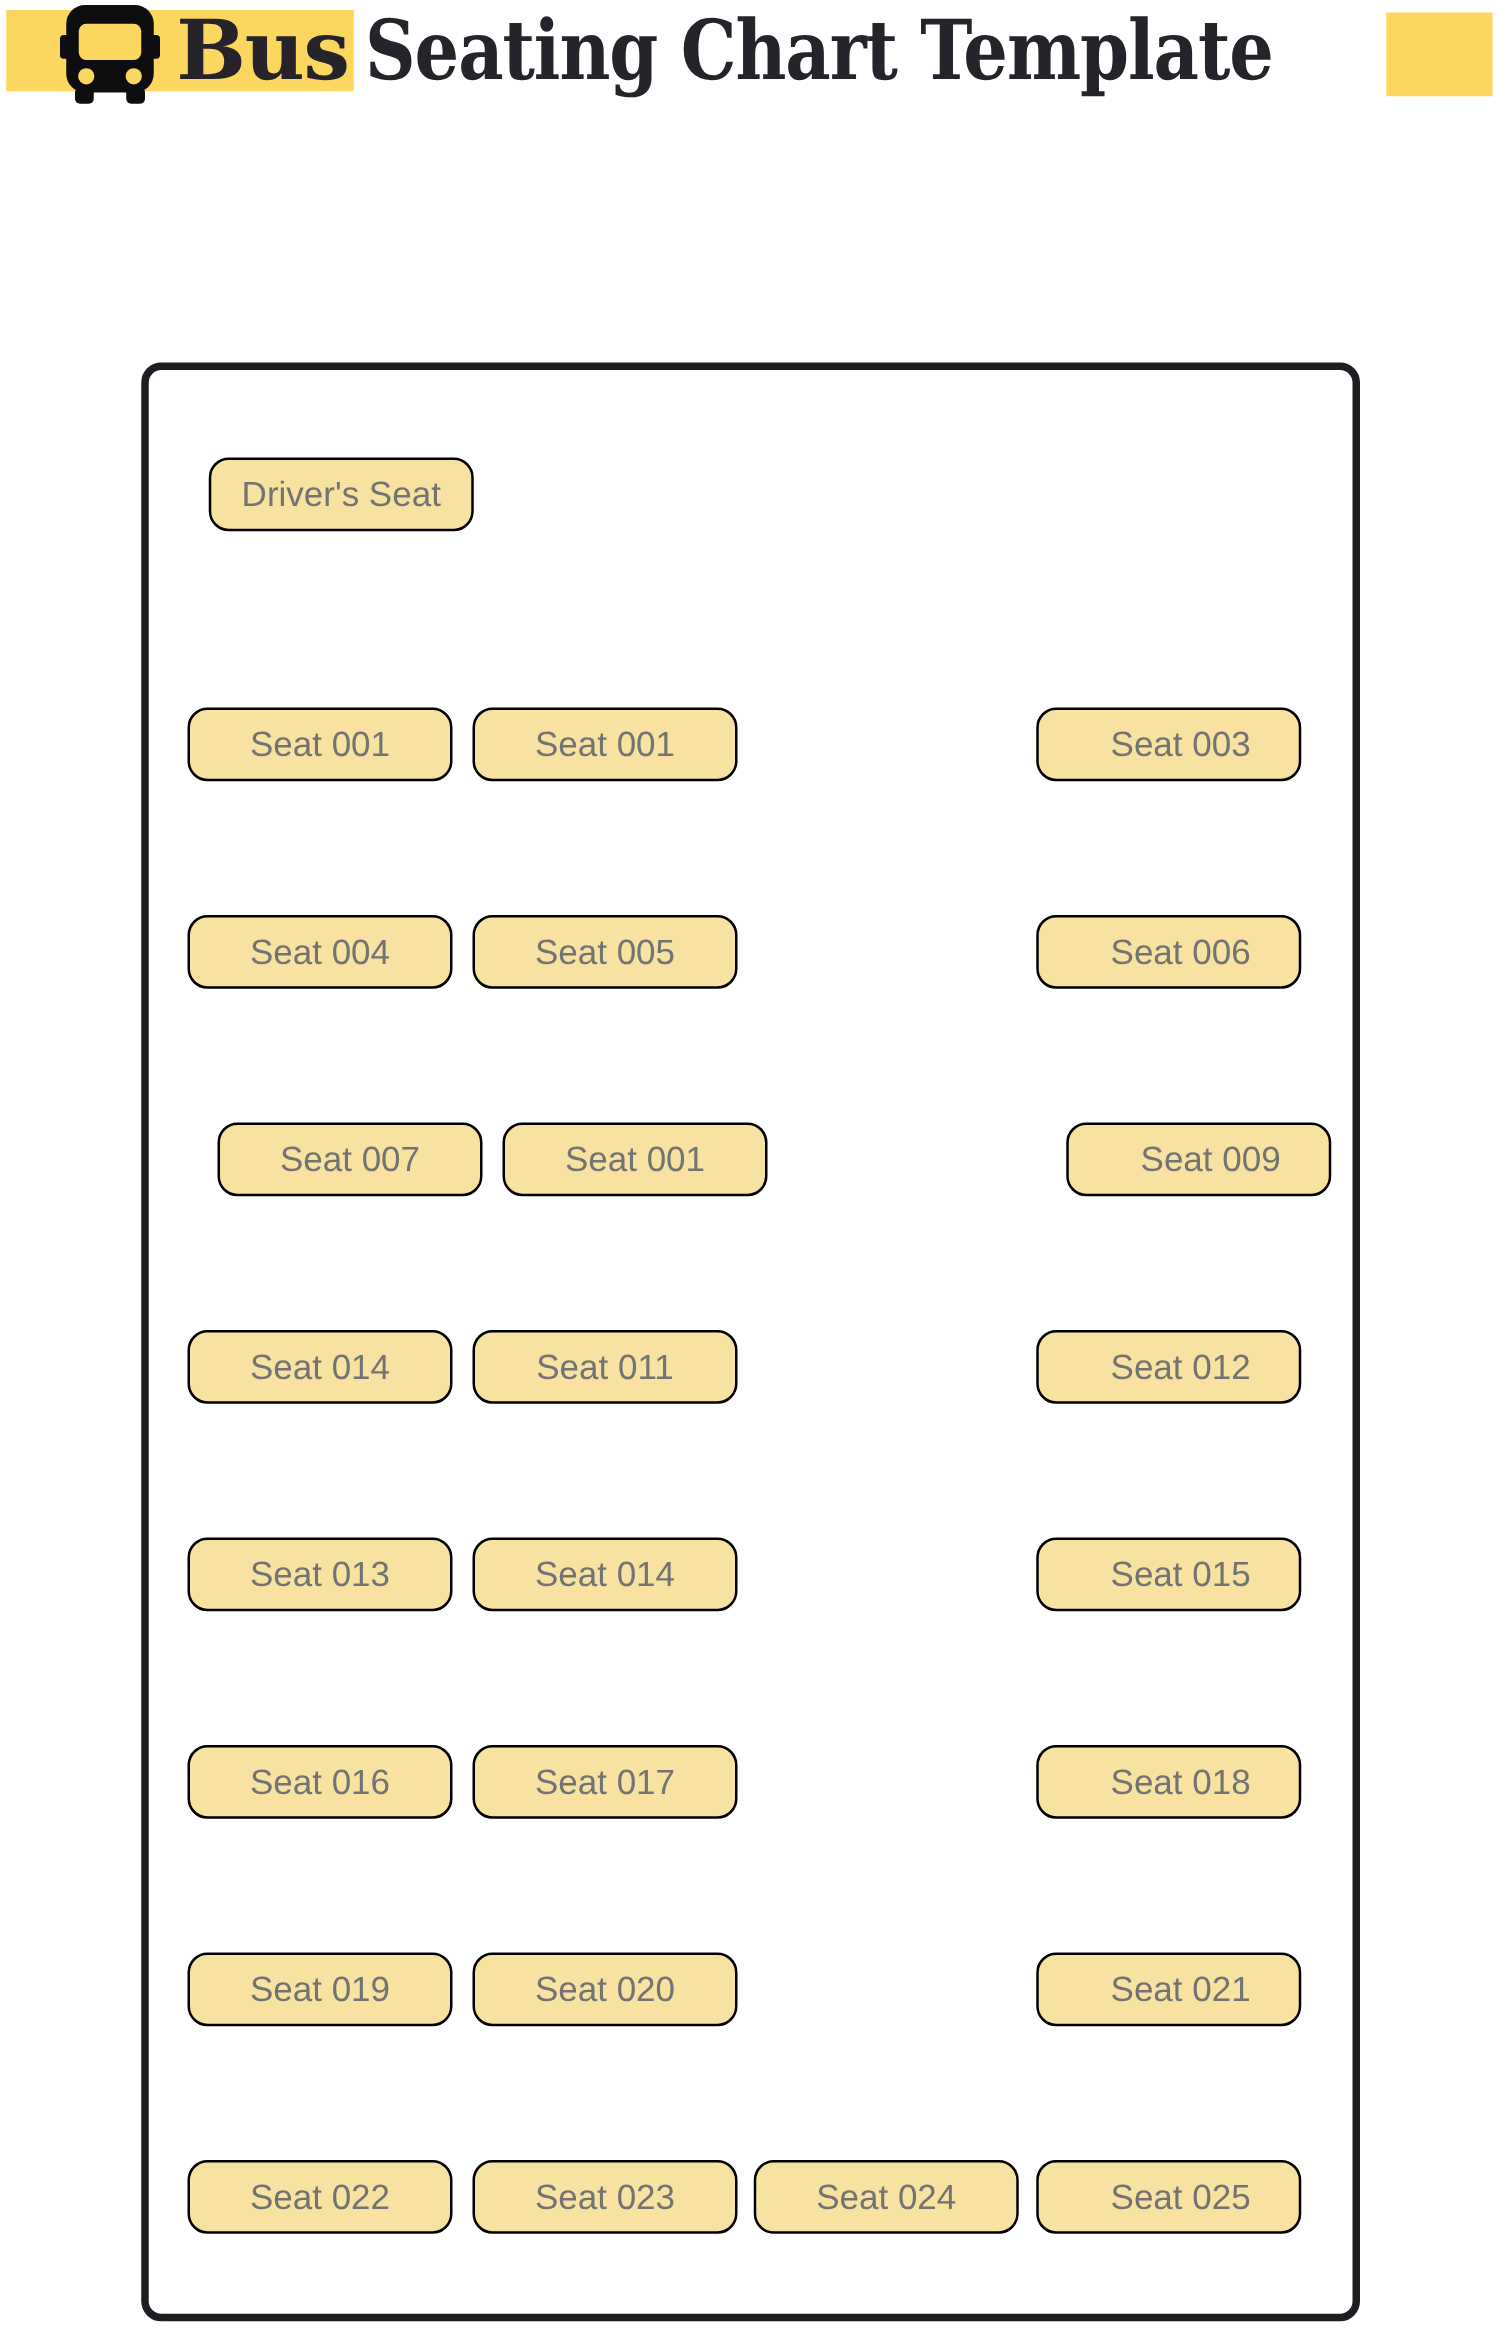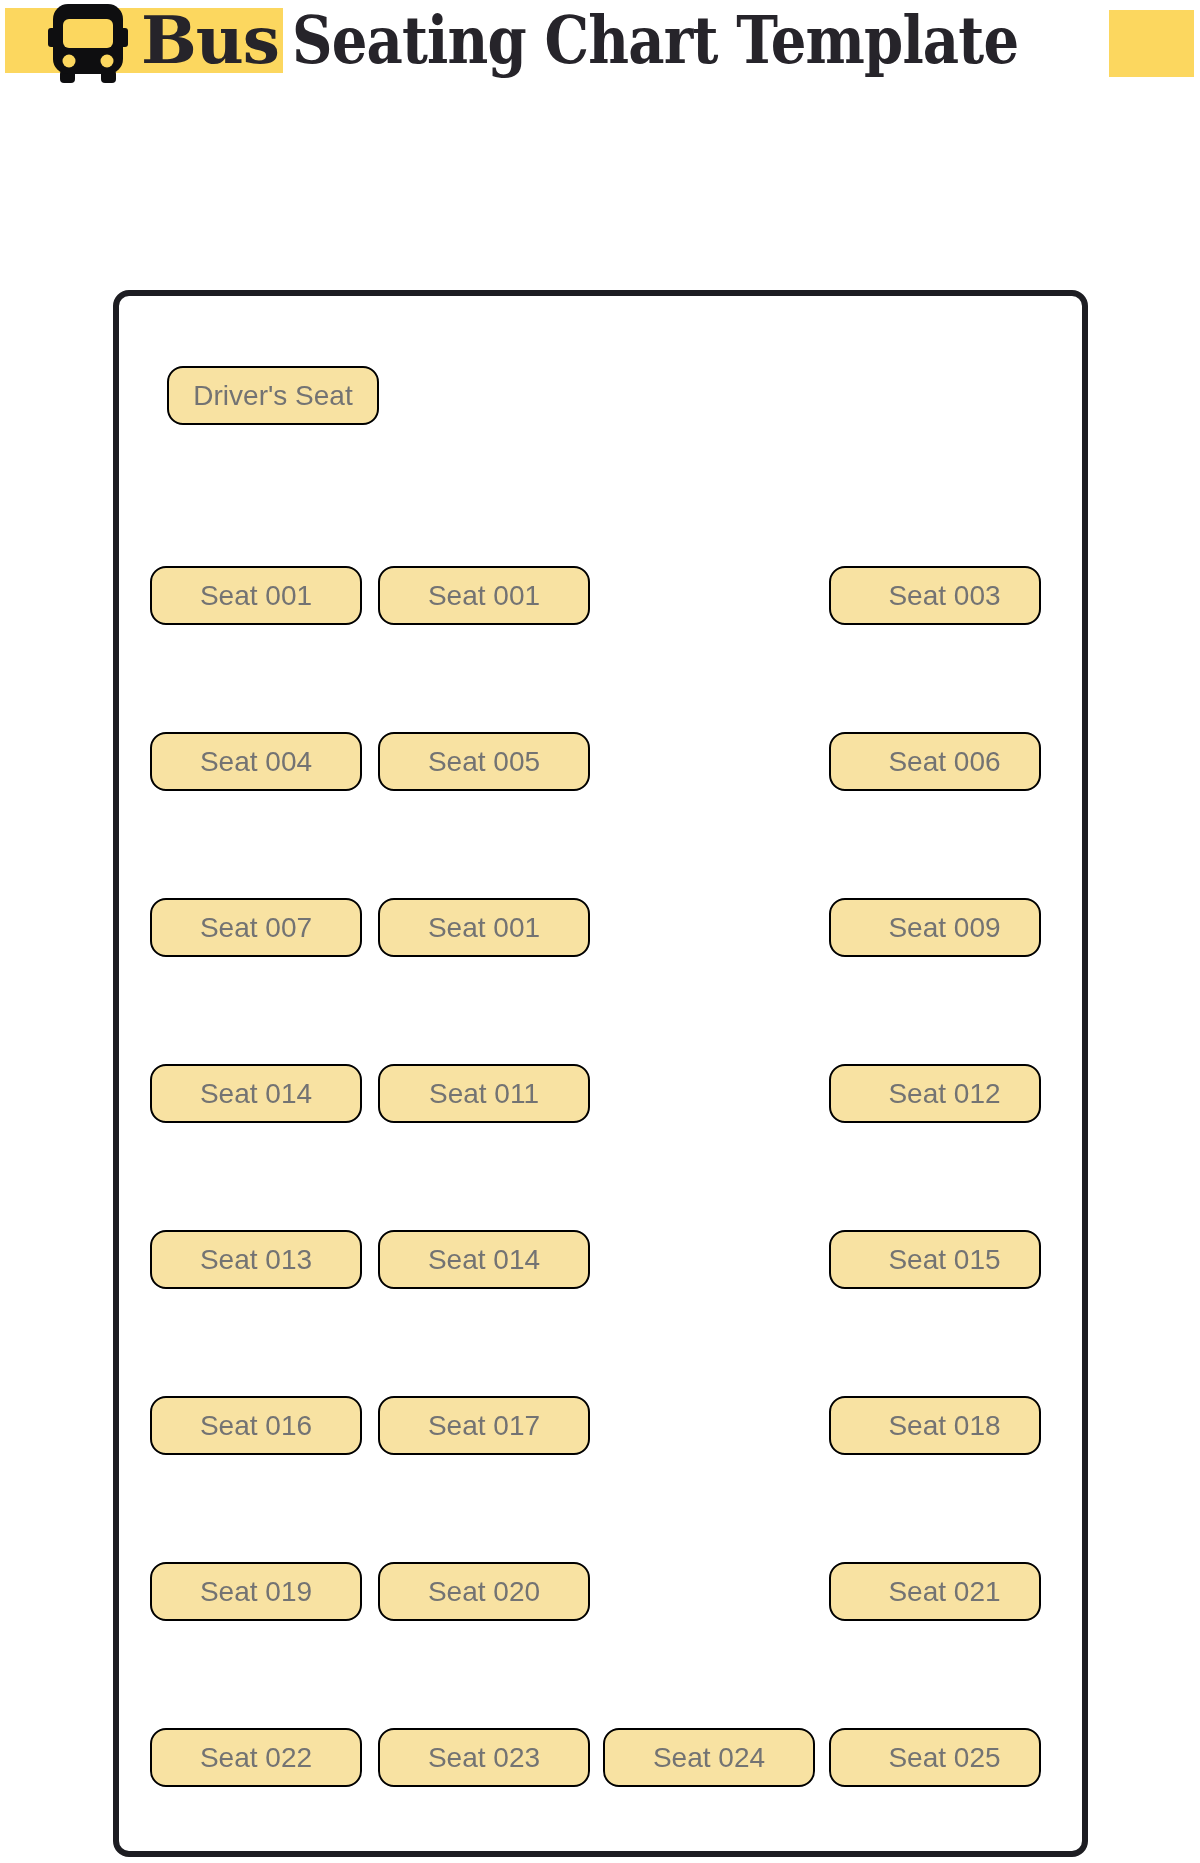--- a/index.html
+++ b/index.html
@@ -47,21 +47,21 @@
   }
   .driver { left:48px; top:70px; }
 
   .c1  { left:31px;  }
   .c2  { left:259px; }
   .c3b { left:484px; }
   .c3  { left:710px;padding-left:19px; }
 
   .r1 { top:270px;  }
   .r2 { top:436px;  }
-  .r3 { top:602px;  }
+  .r3 { top:602px;margin-left:24px;  }
   .r4 { top:768px;  }
   .r5 { top:934px;  }
   .r6 { top:1100px; }
   .r7 { top:1266px; }
   .r8 { top:1432px; }
 </style>
 </head>
 <body>
 
 <div class="header">

